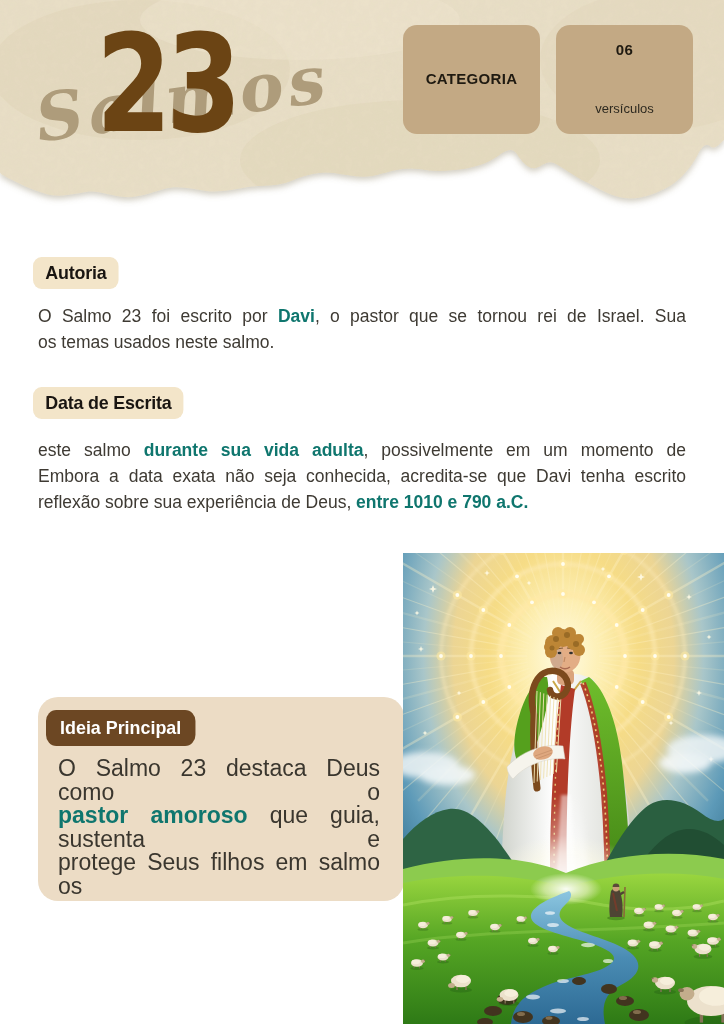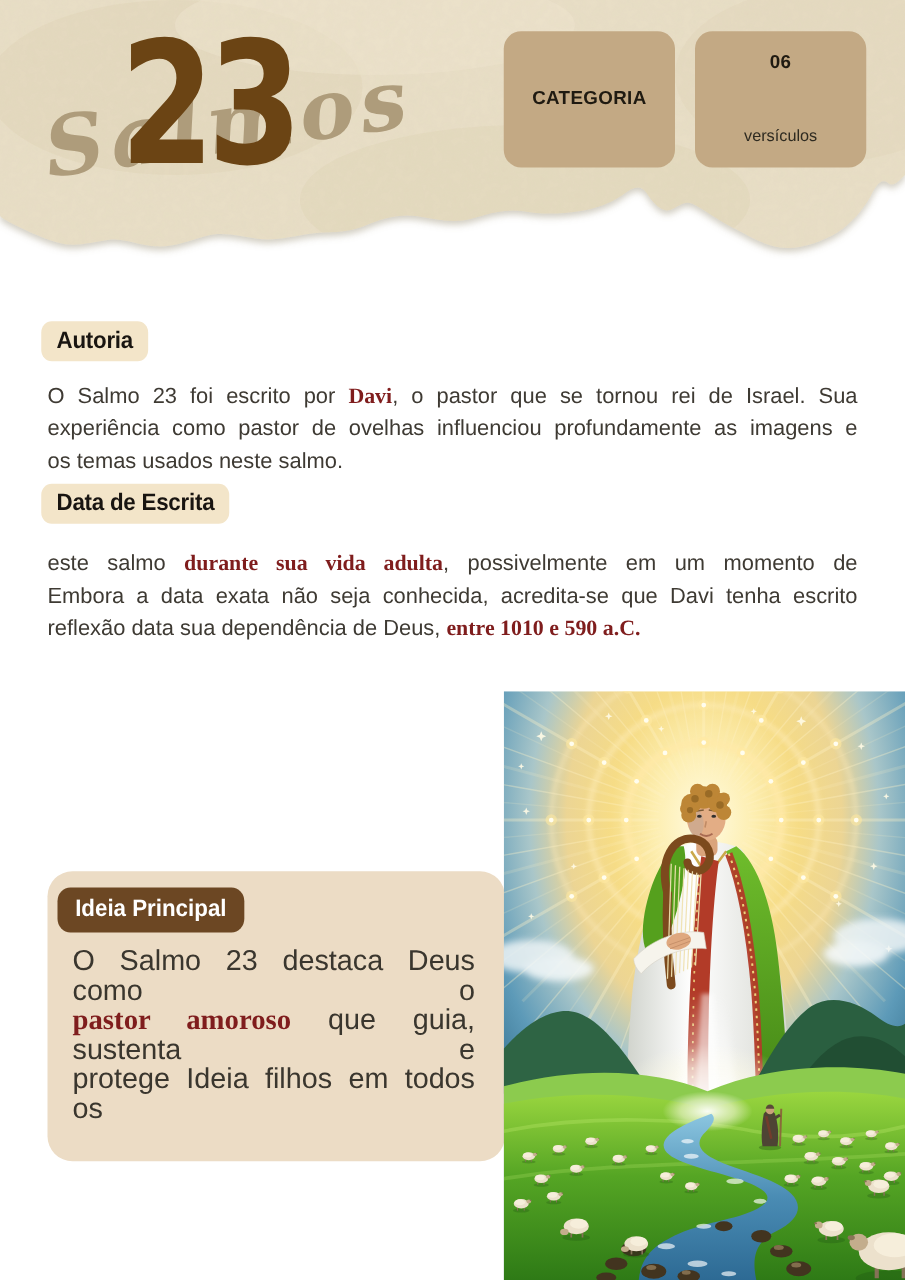--- a/index.html
+++ b/index.html
@@ -26,24 +26,24 @@
   
   .badge{position:absolute;background:#f3e5c9;border-radius:9px;color:#191511;font-weight:bold;
         font-size:19px;padding:5px 13px;transform:scaleX(.94);transform-origin:left center;
         letter-spacing:-.2px;}
   #badge-autoria{left:33px;top:257px;}
   #badge-data{left:33px;top:387px;}
   .para{position:absolute;left:38px;width:648px;font-size:17.5px;line-height:26px;color:#3e3a33;}
   #para-autoria{top:303px;}
   #para-data{top:437px;}
   .jline{text-align:justify;-moz-text-align-last:justify;text-align-last:justify;}
-  b{font-weight:bold;color:#7f1d1d;font-family:Liberation Serif, serif;}
+  b{font-weight:bold;color:#0f766e;}
 
   
-  .panel{position:absolute;left:38px;top:697px;width:366px;height:232px;background:#ecdcc5;
+  .panel{position:absolute;left:38px;top:697px;width:366px;height:204px;background:#ecdcc5;
         border-radius:20px;}
   .panel-badge{position:absolute;left:8px;top:13px;background:#6c4723;color:#ffffff;
         border-radius:11px;font-weight:bold;font-size:19px;padding:7px 15px;
         transform:scaleX(.94);transform-origin:left center;}
   .panel-para{position:absolute;left:20px;top:60px;width:322px;font-size:23px;
         line-height:23.5px;color:#3a362e;}
 
   
   .illus{position:absolute;left:403px;top:553px;width:321px;height:471px;}
 </style>
@@ -82,37 +82,36 @@
     <div class="box-title">CATEGORIA</div>
   </div>
   <div class="info-box ver">
     <div class="box-title">06</div>
     <div class="box-text">versículos</div>
   </div>
 
   <div class="badge" id="badge-autoria">Autoria</div>
   <div class="para" id="para-autoria">
       <div class="jline"><span>O Salmo 23 foi escrito por </span><b>Davi</b><span>, o pastor que se tornou rei de Israel. Sua</span></div>
-      <div class="jline"><span>experiência como pastor de ovelhas influenciou profundamente as imagens e</span></div>
       <div><span>os temas usados neste salmo.</span></div>
     </div>
 
   <div class="badge" id="badge-data">Data de Escrita</div>
   <div class="para" id="para-data">
       <div class="jline"><span>este salmo </span><b>durante sua vida adulta</b><span>, possivelmente em um momento de</span></div>
       <div class="jline"><span>Embora a data exata não seja conhecida, acredita-se que Davi tenha escrito</span></div>
-      <div><span>reflexão data sua dependência de Deus, </span><b>entre 1010 e 590 a.C.</b></div>
+      <div><span>reflexão sobre sua experiência de Deus, </span><b>entre 1010 e 790 a.C.</b></div>
     </div>
 
   <div class="panel">
     <div class="panel-badge">Ideia Principal</div>
     <div class="panel-para">
         <div class="jline"><span>O Salmo 23 destaca Deus como o</span></div>
         <div class="jline"><b>pastor amoroso</b><span> que guia, sustenta e</span></div>
-        <div class="jline"><span>protege Ideia filhos em todos os</span></div>
+        <div class="jline"><span>protege Seus filhos em salmo os</span></div>
       </div>
   </div>
 
   <svg class="illus" width="321" height="471" viewBox="0 0 321 471">
     <defs>
       <radialGradient id="skyG" cx="50%" cy="22%" r="78%">
         <stop offset="0%" stop-color="#fffbe2"></stop>
         <stop offset="16%" stop-color="#fdeeb0"></stop>
         <stop offset="30%" stop-color="#f6dc86"></stop>
         <stop offset="44%" stop-color="#ecd594"></stop>

